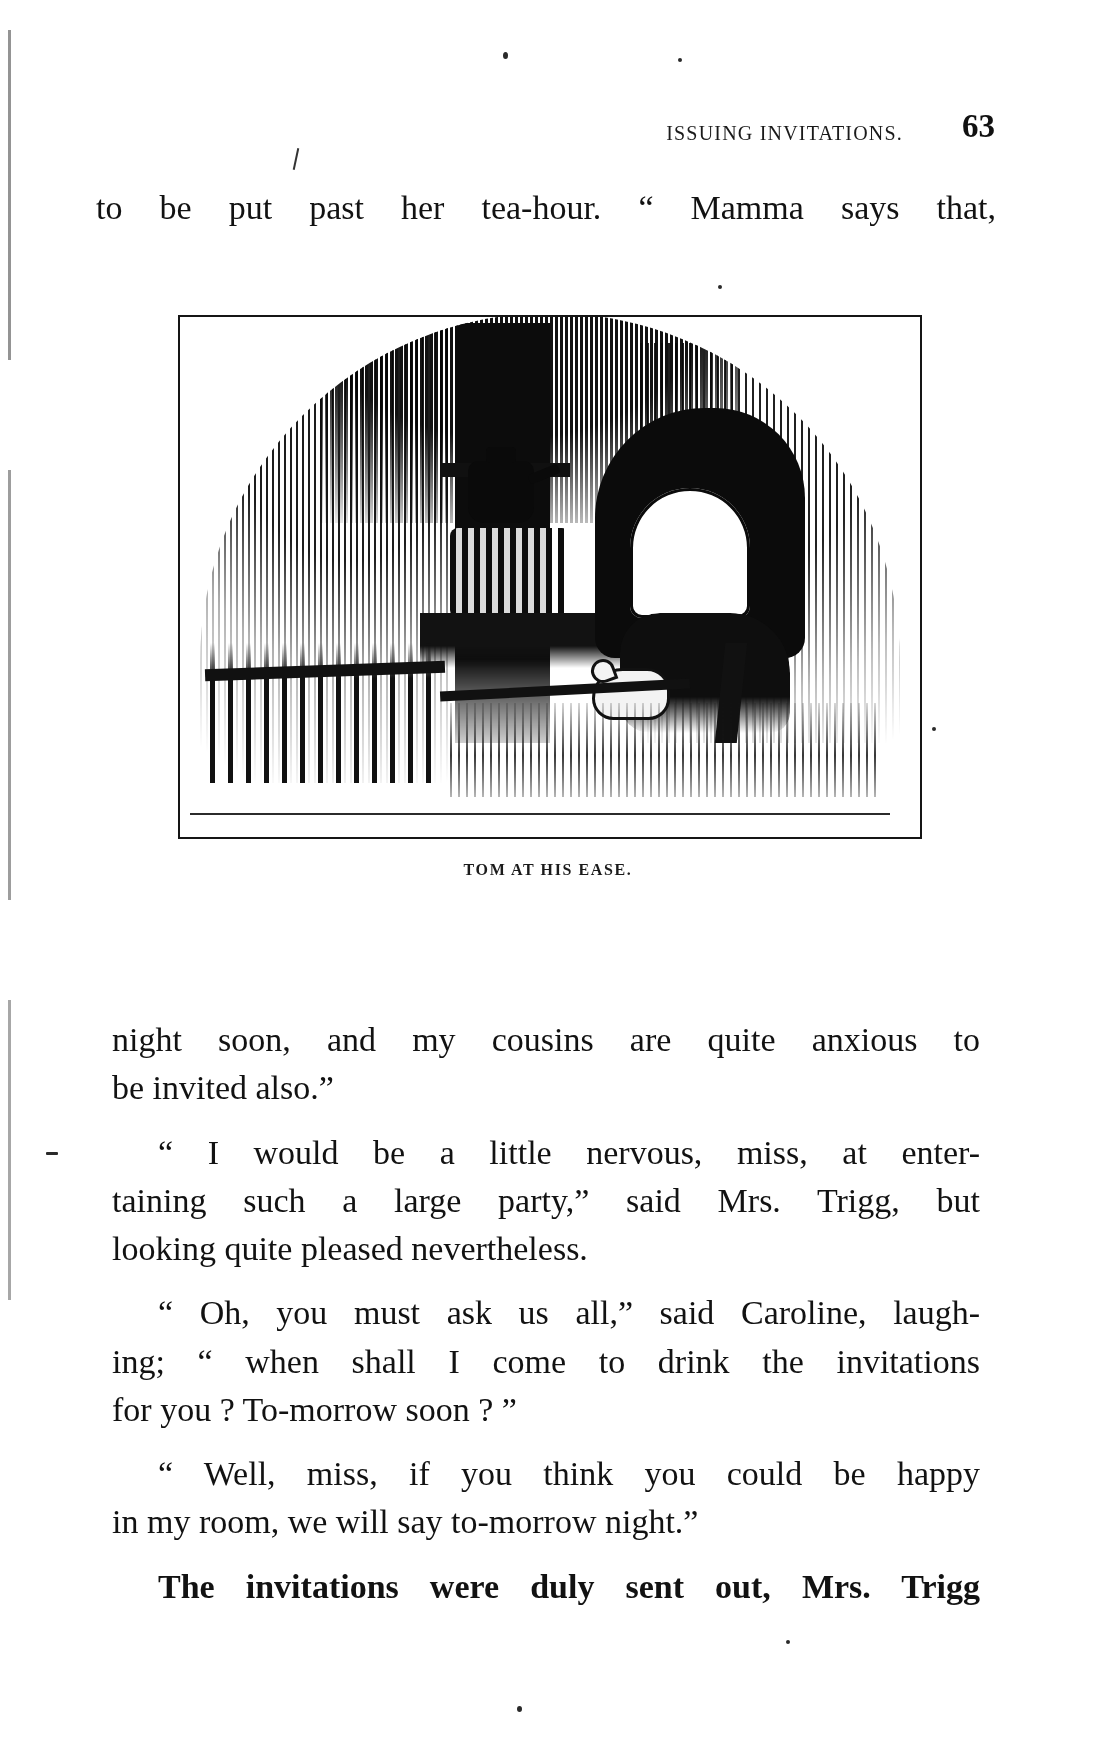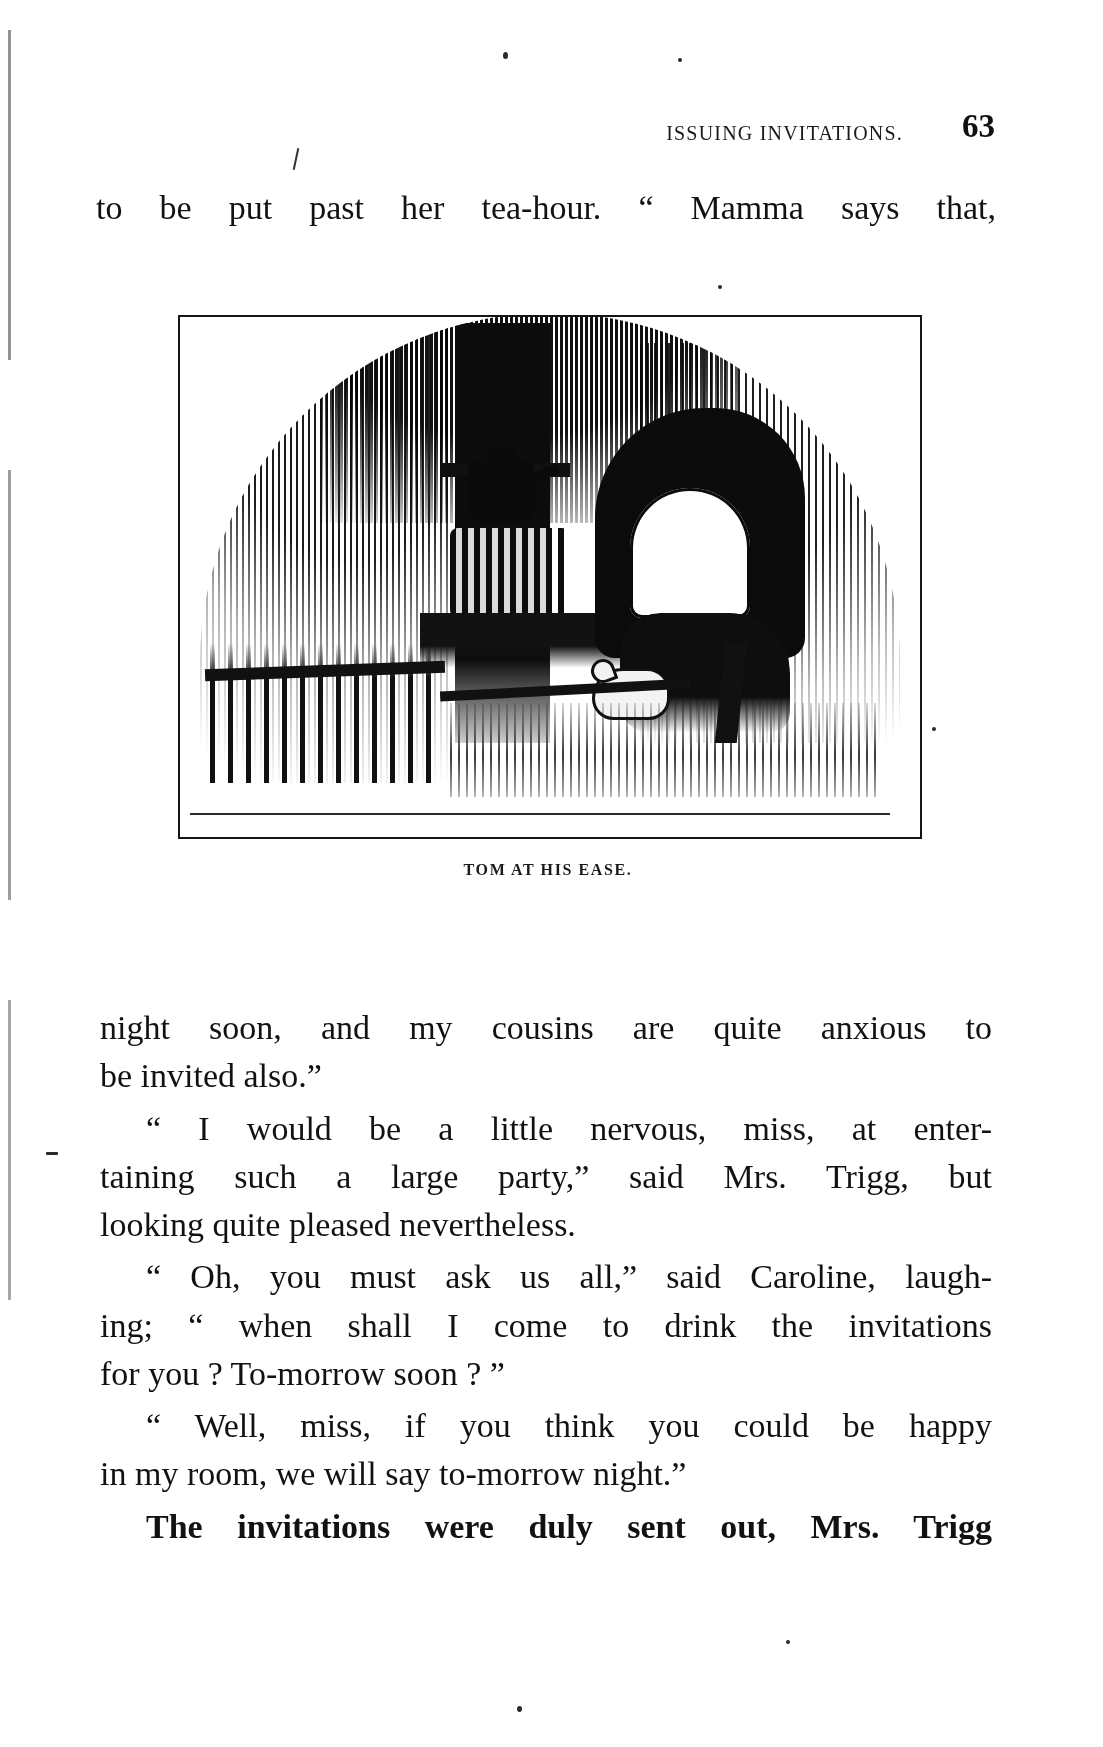--- a/index.html
+++ b/index.html
@@ -95,21 +95,21 @@
   .line {
     white-space: nowrap;
   }
   .just {
     text-align: justify;
     text-align-last: justify;
   }
   .indent { text-indent: 46px; }
 
   p.para {
-    margin: 4px;
+    margin: 16px;
   }
 
   
   .figure {
     position: absolute;
     left: 178px;
     top: 315px;
     width: 740px;
   }
   .frame {

